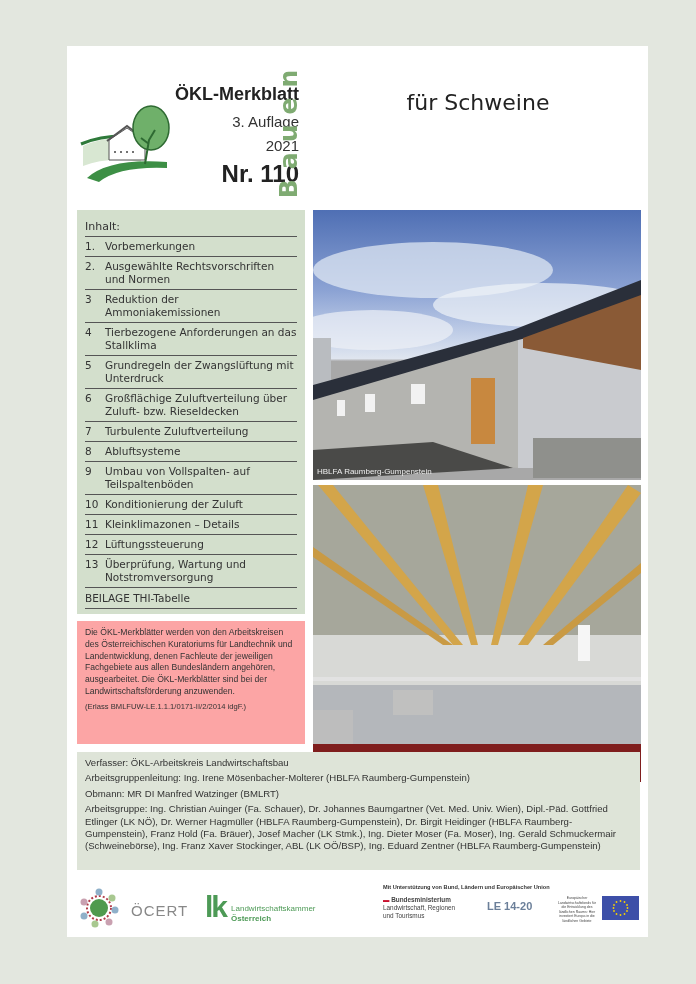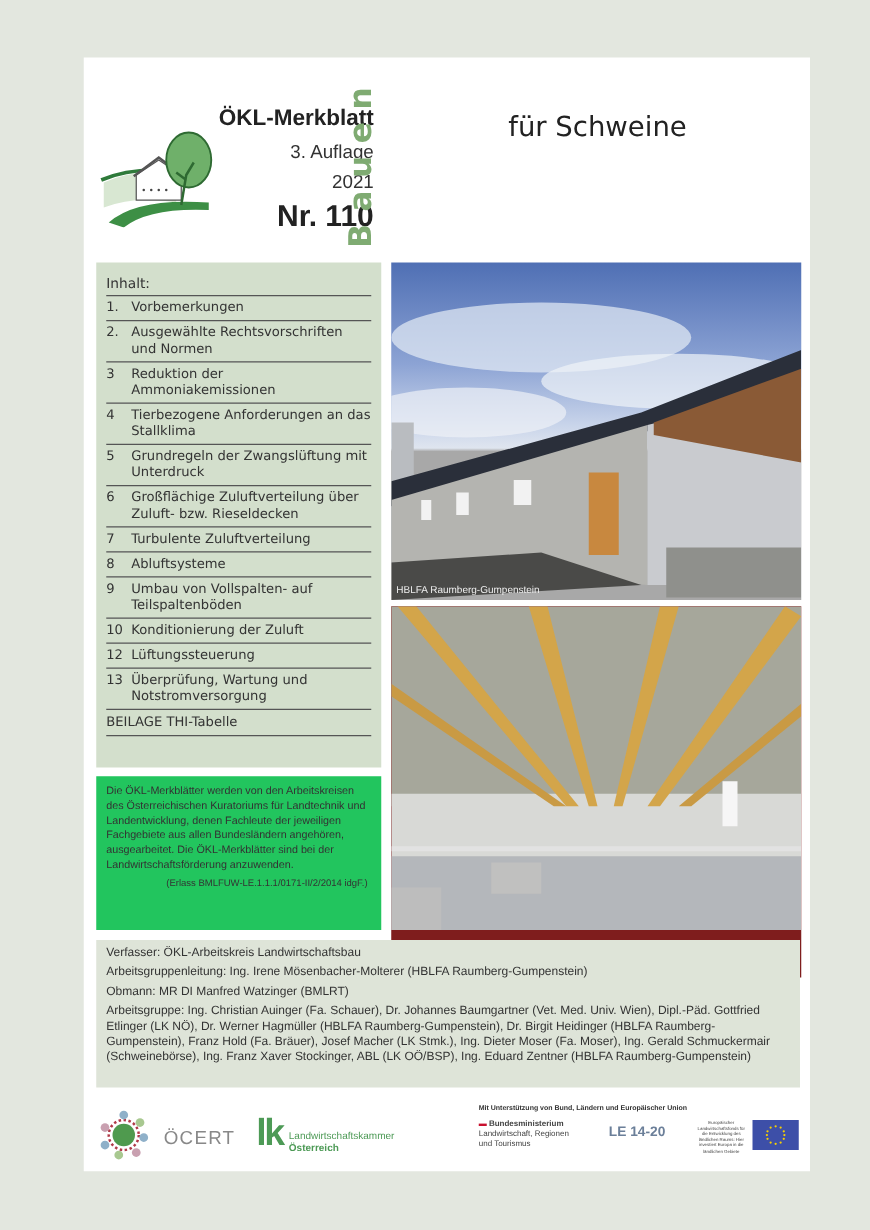--- a/index.html
+++ b/index.html
@@ -48,24 +48,24 @@
     display: flex; font-family: "DejaVu Sans", sans-serif; font-size: 10.5px;
     color: #333; line-height: 13px; padding: 3px 0 3px 0;
     border-bottom: 1px solid #555;
   }
   .toc-item .num { width: 20px; flex-shrink: 0; }
   .toc-item .lbl { flex: 1; }
   .toc-beilage { font-family: "DejaVu Sans", sans-serif; font-size: 10.5px; color: #333; padding: 4px 0; border-bottom: 1px solid #555; }
   
   .info {
     position: absolute; left: 10px; top: 575px; width: 228px; height: 123px;
-    background: #22c55e; padding: 6px 8px; box-sizing: border-box;
+    background: #fca5a5; padding: 6px 8px; box-sizing: border-box;
     font-size: 8.6px; line-height: 11.8px; color: #333;
   }
-  .info .erlass { font-size: 7.6px; margin-top: 3px; margin-left: 48px; }
+  .info .erlass { font-size: 7.6px; margin-top: 3px; }
   
   .photo1 {
     position: absolute; left: 246px; top: 164px; width: 328px; height: 270px;
     background: linear-gradient(180deg, #4f6fb4 0%, #8ca3d4 30%, #c8d4ea 48%, #dfe5ef 55%, #a8a8a8 56%);
     overflow: hidden;
   }
   .photo2 {
     position: absolute; left: 246px; top: 439px; width: 328px; height: 297px;
     background: #7f1d1d; overflow: hidden;
   }
@@ -158,20 +158,24 @@
         <span class="num">8</span>
         <span class="lbl">Abluftsysteme</span>
       </div>
     <div class="toc-item">
         <span class="num">9</span>
         <span class="lbl">Umbau von Vollspalten- auf Teilspaltenböden</span>
       </div>
     <div class="toc-item">
         <span class="num">10</span>
         <span class="lbl">Konditionierung der Zuluft</span>
+      </div>
+    <div class="toc-item">
+        <span class="num">11</span>
+        <span class="lbl">Kleinklimazonen – Details</span>
       </div>
     <div class="toc-item">
         <span class="num">12</span>
         <span class="lbl">Lüftungssteuerung</span>
       </div>
     <div class="toc-item">
         <span class="num">13</span>
         <span class="lbl">Überprüfung, Wartung und Notstromversorgung</span>
       </div>
     <div class="toc-beilage">BEILAGE THI-Tabelle</div>

